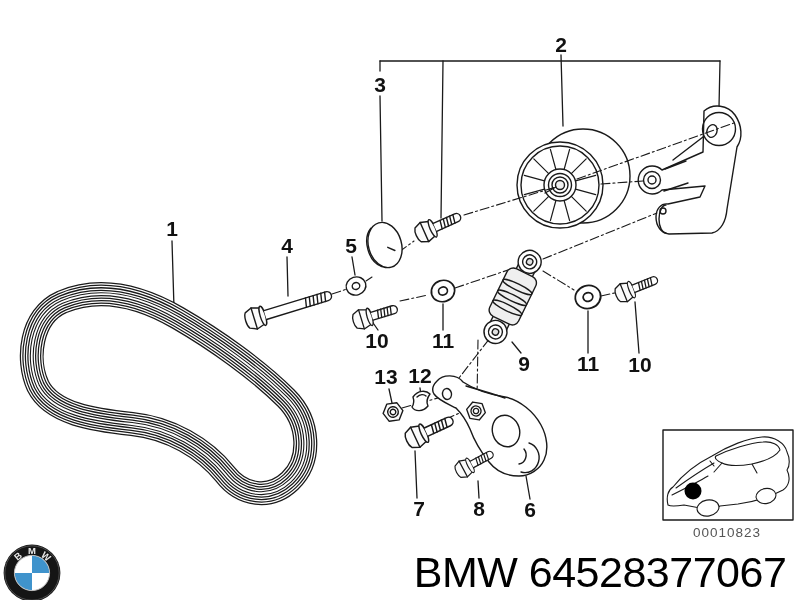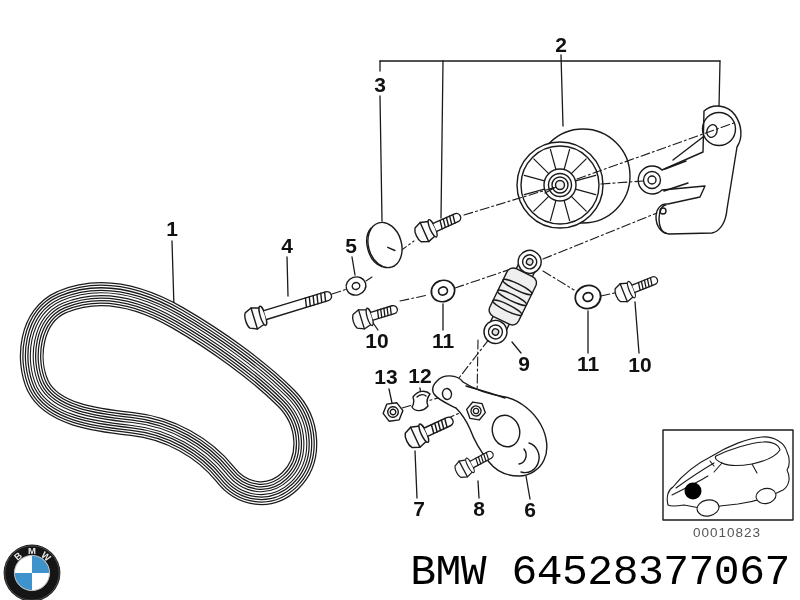--- a/index.html
+++ b/index.html
@@ -15,21 +15,21 @@
     stroke:none;
   }
   svg text.inset-code{
     font-family:"Liberation Sans",sans-serif;
     font-weight:normal;font-size:13.5px;fill:#555555;text-anchor:middle;
     letter-spacing:1px;stroke:none;
   }
   .title{
     position:absolute;top:551px;left:600px;transform:translateX(-50%);
     font-size:43px;line-height:1.0;color:#000;white-space:nowrap;
-    font-family:Liberation Mono, monospace;letter-spacing:-0.5px;
+    font-family:Liberation Sans, sans-serif;letter-spacing:-0.5px;
   }
   .logo{position:absolute;left:3px;top:544px;width:58px;height:58px;}
   .logo text{
     font-family:"Liberation Sans",sans-serif;font-weight:bold;font-size:9.5px;
     fill:#e9e9e9;text-anchor:middle;
   }
 </style>
 </head>
 <body>
 

